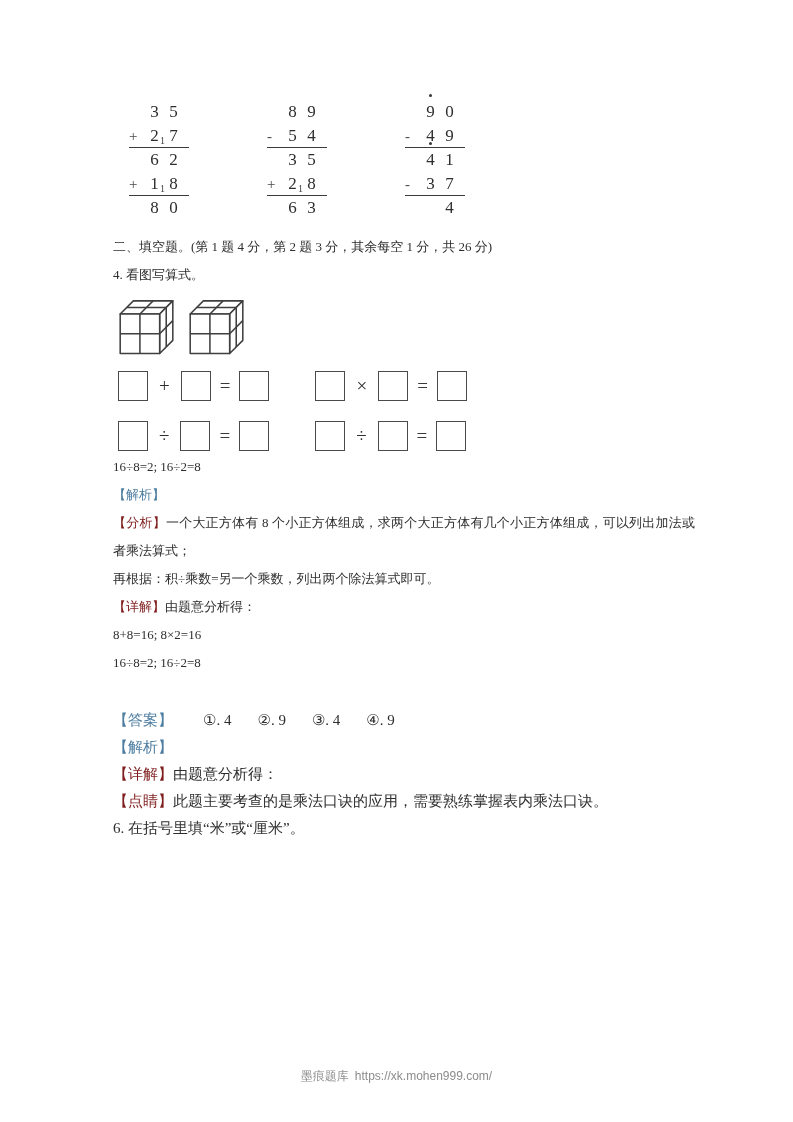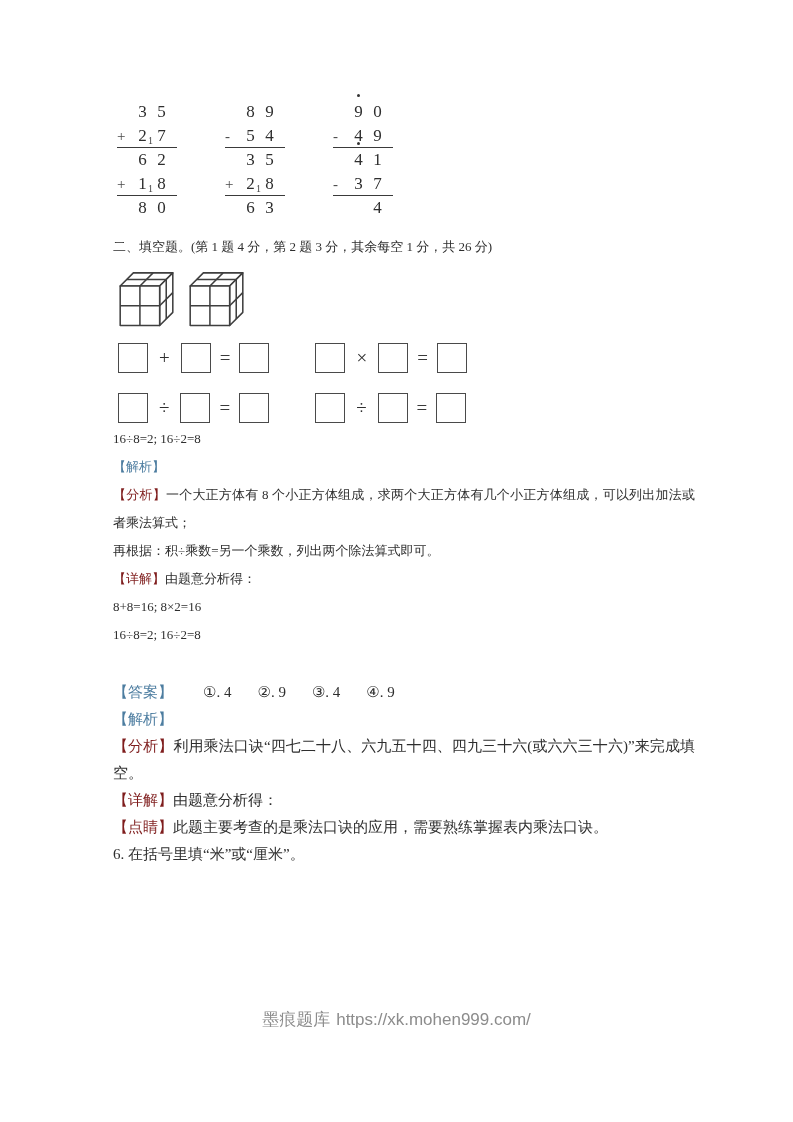--- a/index.html
+++ b/index.html
@@ -2,21 +2,21 @@
 <html><head>
 <meta charset="utf-8">
 <style>
   *{box-sizing:border-box;margin:0;padding:0}
   html,body{width:793px;height:1122px;background:#ffffff;overflow:hidden}
   body{font-family:"Liberation Serif","DejaVu Serif",serif;color:#2e2e2e;position:relative;font-size:15px}
 
   .page{position:absolute;left:113px;top:100px;width:582px}
 
   
-  .arith{display:flex;gap:48px;margin-left:4px}
+  .arith{display:flex;gap:78px;margin-left:16px}
   .arith-problem{display:flex;flex-direction:column}
   .arith-line{height:24px;line-height:24px;font-size:17px;white-space:nowrap;padding-right:6px}
   .arith-line.rule{border-bottom:1.5px solid #3a3a3a}
   .asign{display:inline-block;width:16px;font-size:15px;color:#4a4a4a}
   .adigit{display:inline-block;width:19px;text-align:center;position:relative}
   .adigit.dot::before{content:"";position:absolute;width:3px;height:3px;border-radius:50%;background:#333;top:-6px;left:8px}
   .carry{display:inline-block;width:0;position:relative;left:-4px;top:3px;font-size:10px;color:#444}
 
   
   .line{line-height:28px;min-height:28px;font-size:13px}
@@ -43,22 +43,22 @@
   
   .q5sec{margin-top:30px}
   .q5line{line-height:27px;min-height:27px}
 
   .seg{white-space:pre}
   .eqsegs .seg{margin-right:26px}
   .anssegs .lbl{margin-right:30px}
   .anssegs .seg{margin-right:26px}
   .calcsegs .seg{margin-right:34px}
 
-  .footer{position:absolute;left:0;top:1008px;width:793px;text-align:center;
-          font-family:"Liberation Sans","DejaVu Sans",sans-serif;font-size:17px;color:#8c8c8c}
+  .footer{position:absolute;left:0;top:1068px;width:793px;text-align:center;
+          font-family:"Liberation Sans","DejaVu Sans",sans-serif;font-size:12px;color:#8c8c8c}
   .footer span{margin:0 3px}
 </style>
 </head>
 <body>
 
 <div class="page">
 
   <div class="arith">
       <div class="arith-problem">
         <div class="arith-line"><span class="asign"></span><span class="adigit">3</span><span class="adigit">5</span></div>
@@ -78,20 +78,21 @@
         <div class="arith-line"><span class="asign"></span><span class="adigit dot">9</span><span class="adigit">0</span></div>
         <div class="arith-line rule"><span class="asign">-</span><span class="adigit">4</span><span class="adigit">9</span></div>
         <div class="arith-line"><span class="asign"></span><span class="adigit dot">4</span><span class="adigit">1</span></div>
         <div class="arith-line rule"><span class="asign">-</span><span class="adigit">3</span><span class="adigit">7</span></div>
         <div class="arith-line"><span class="asign"></span><span class="adigit"></span><span class="adigit">4</span></div>
       </div>
     </div>
 
   <div class="line sec-head">二、填空题。(第 1 题 4 分，第 2 题 3 分，其余每空 1 分，共 26 分)</div>
 
+  <div class="line">4. 看图写算式。</div>
 
   <div class="cubes">
       <span class="cube">
         <svg width="57" height="62" viewBox="0 0 52 56" xmlns="http://www.w3.org/2000/svg">
           <g fill="#ffffff" stroke="#3f3f3f" stroke-width="1.4" stroke-linejoin="round">
             <polygon points="2,18 14,6 50,6 38,18"></polygon>
             <polygon points="38,18 50,6 50,42 38,54"></polygon>
             <rect x="2" y="18" width="36" height="36"></rect>
             <line x1="20" y1="18" x2="20" y2="54"></line>
             <line x1="2" y1="36" x2="38" y2="36"></line>
@@ -136,23 +137,20 @@
   <div class="line">8+8=16; 8×2=16</div>
   <div class="line">16÷8=2; 16÷2=8</div>
 
   <div class="q5sec">
     <div class="q5line anssegs">
       <span class="lbl blue">【答案】</span><span class="segs-slot"><span class="seg">①. 4</span><span class="seg">②. 9</span><span class="seg">③. 4</span><span class="seg">④. 9</span></span>
     </div>
     <div class="q5line">
       <span class="lbl blue">【解析】</span>
     </div>
-    <div class="q5line just">
-      <span class="lbl">【分析】</span><span>利用乘法口诀“四七二十八、六九五十四、四九三十六(或六六三十六)”来完成填空。</span>
-    </div>
     <div class="q5line">
       <span class="lbl">【详解】</span><span>由题意分析得：</span>
     </div>
     <div class="q5line">
       <span class="lbl">【点睛】</span><span>此题主要考查的是乘法口诀的应用，需要熟练掌握表内乘法口诀。</span>
     </div>
 
     <div class="q5line">6. 在括号里填“米”或“厘米”。</div>
   </div>
 

